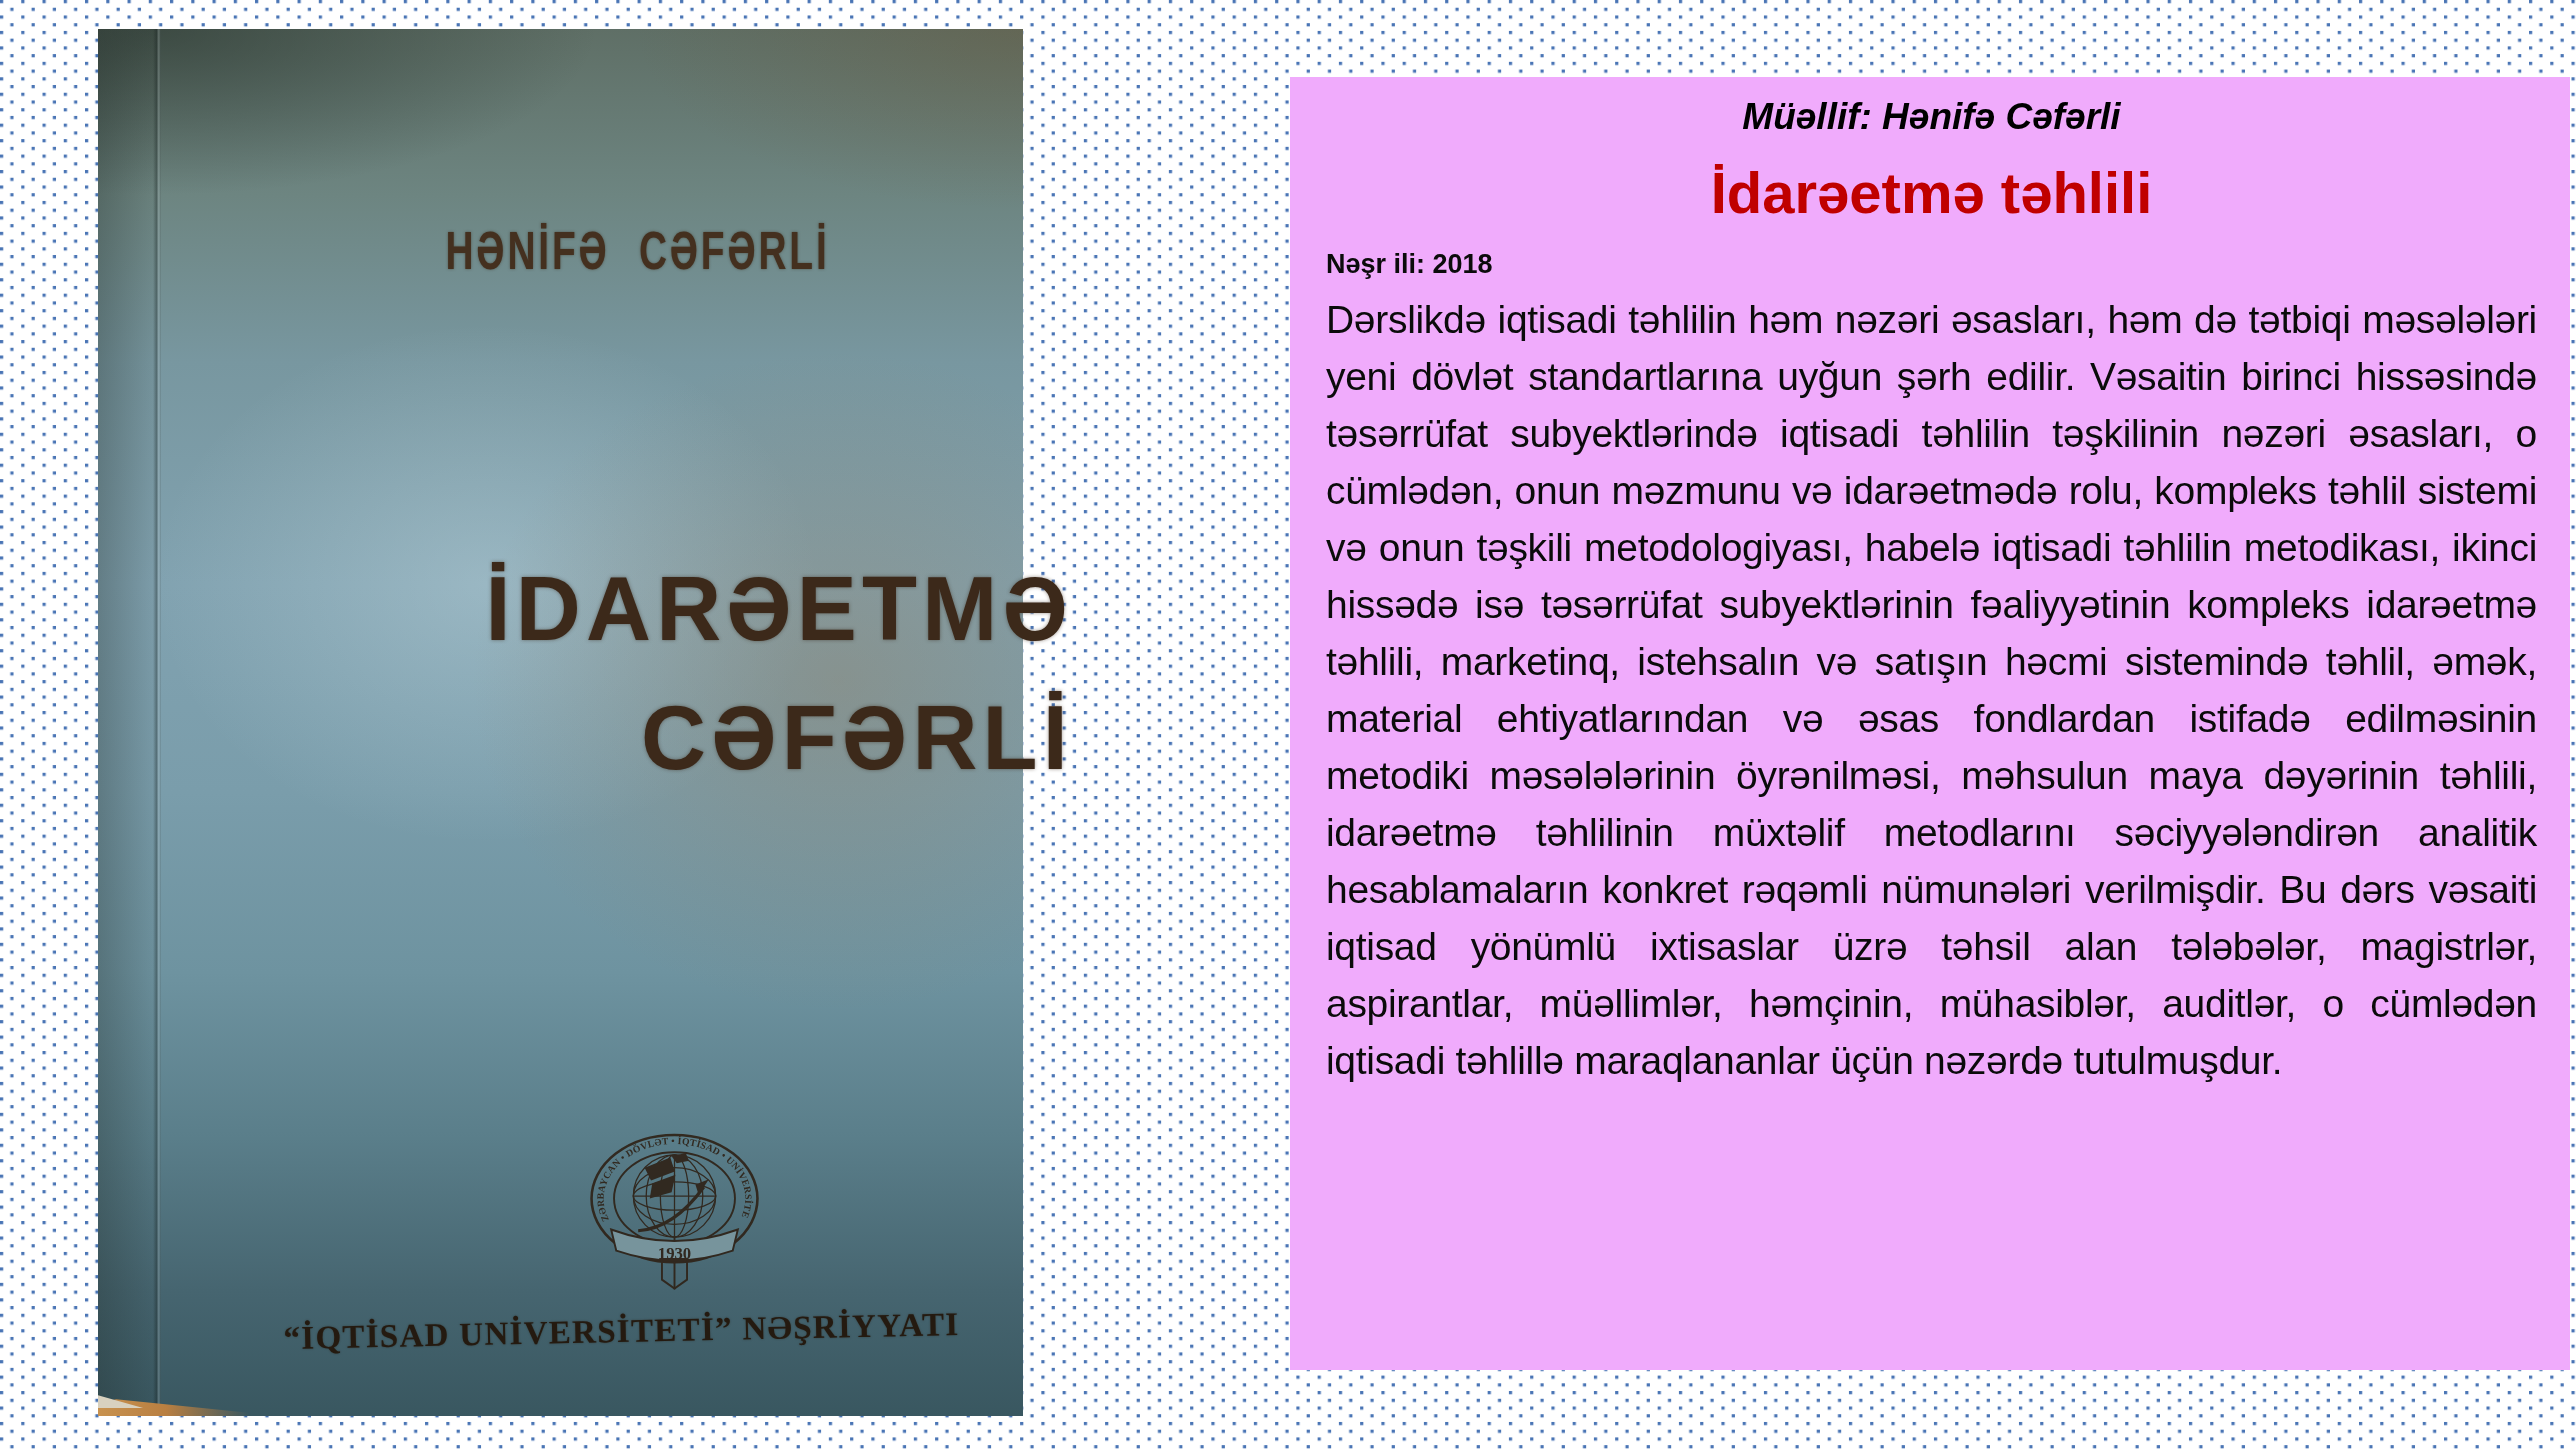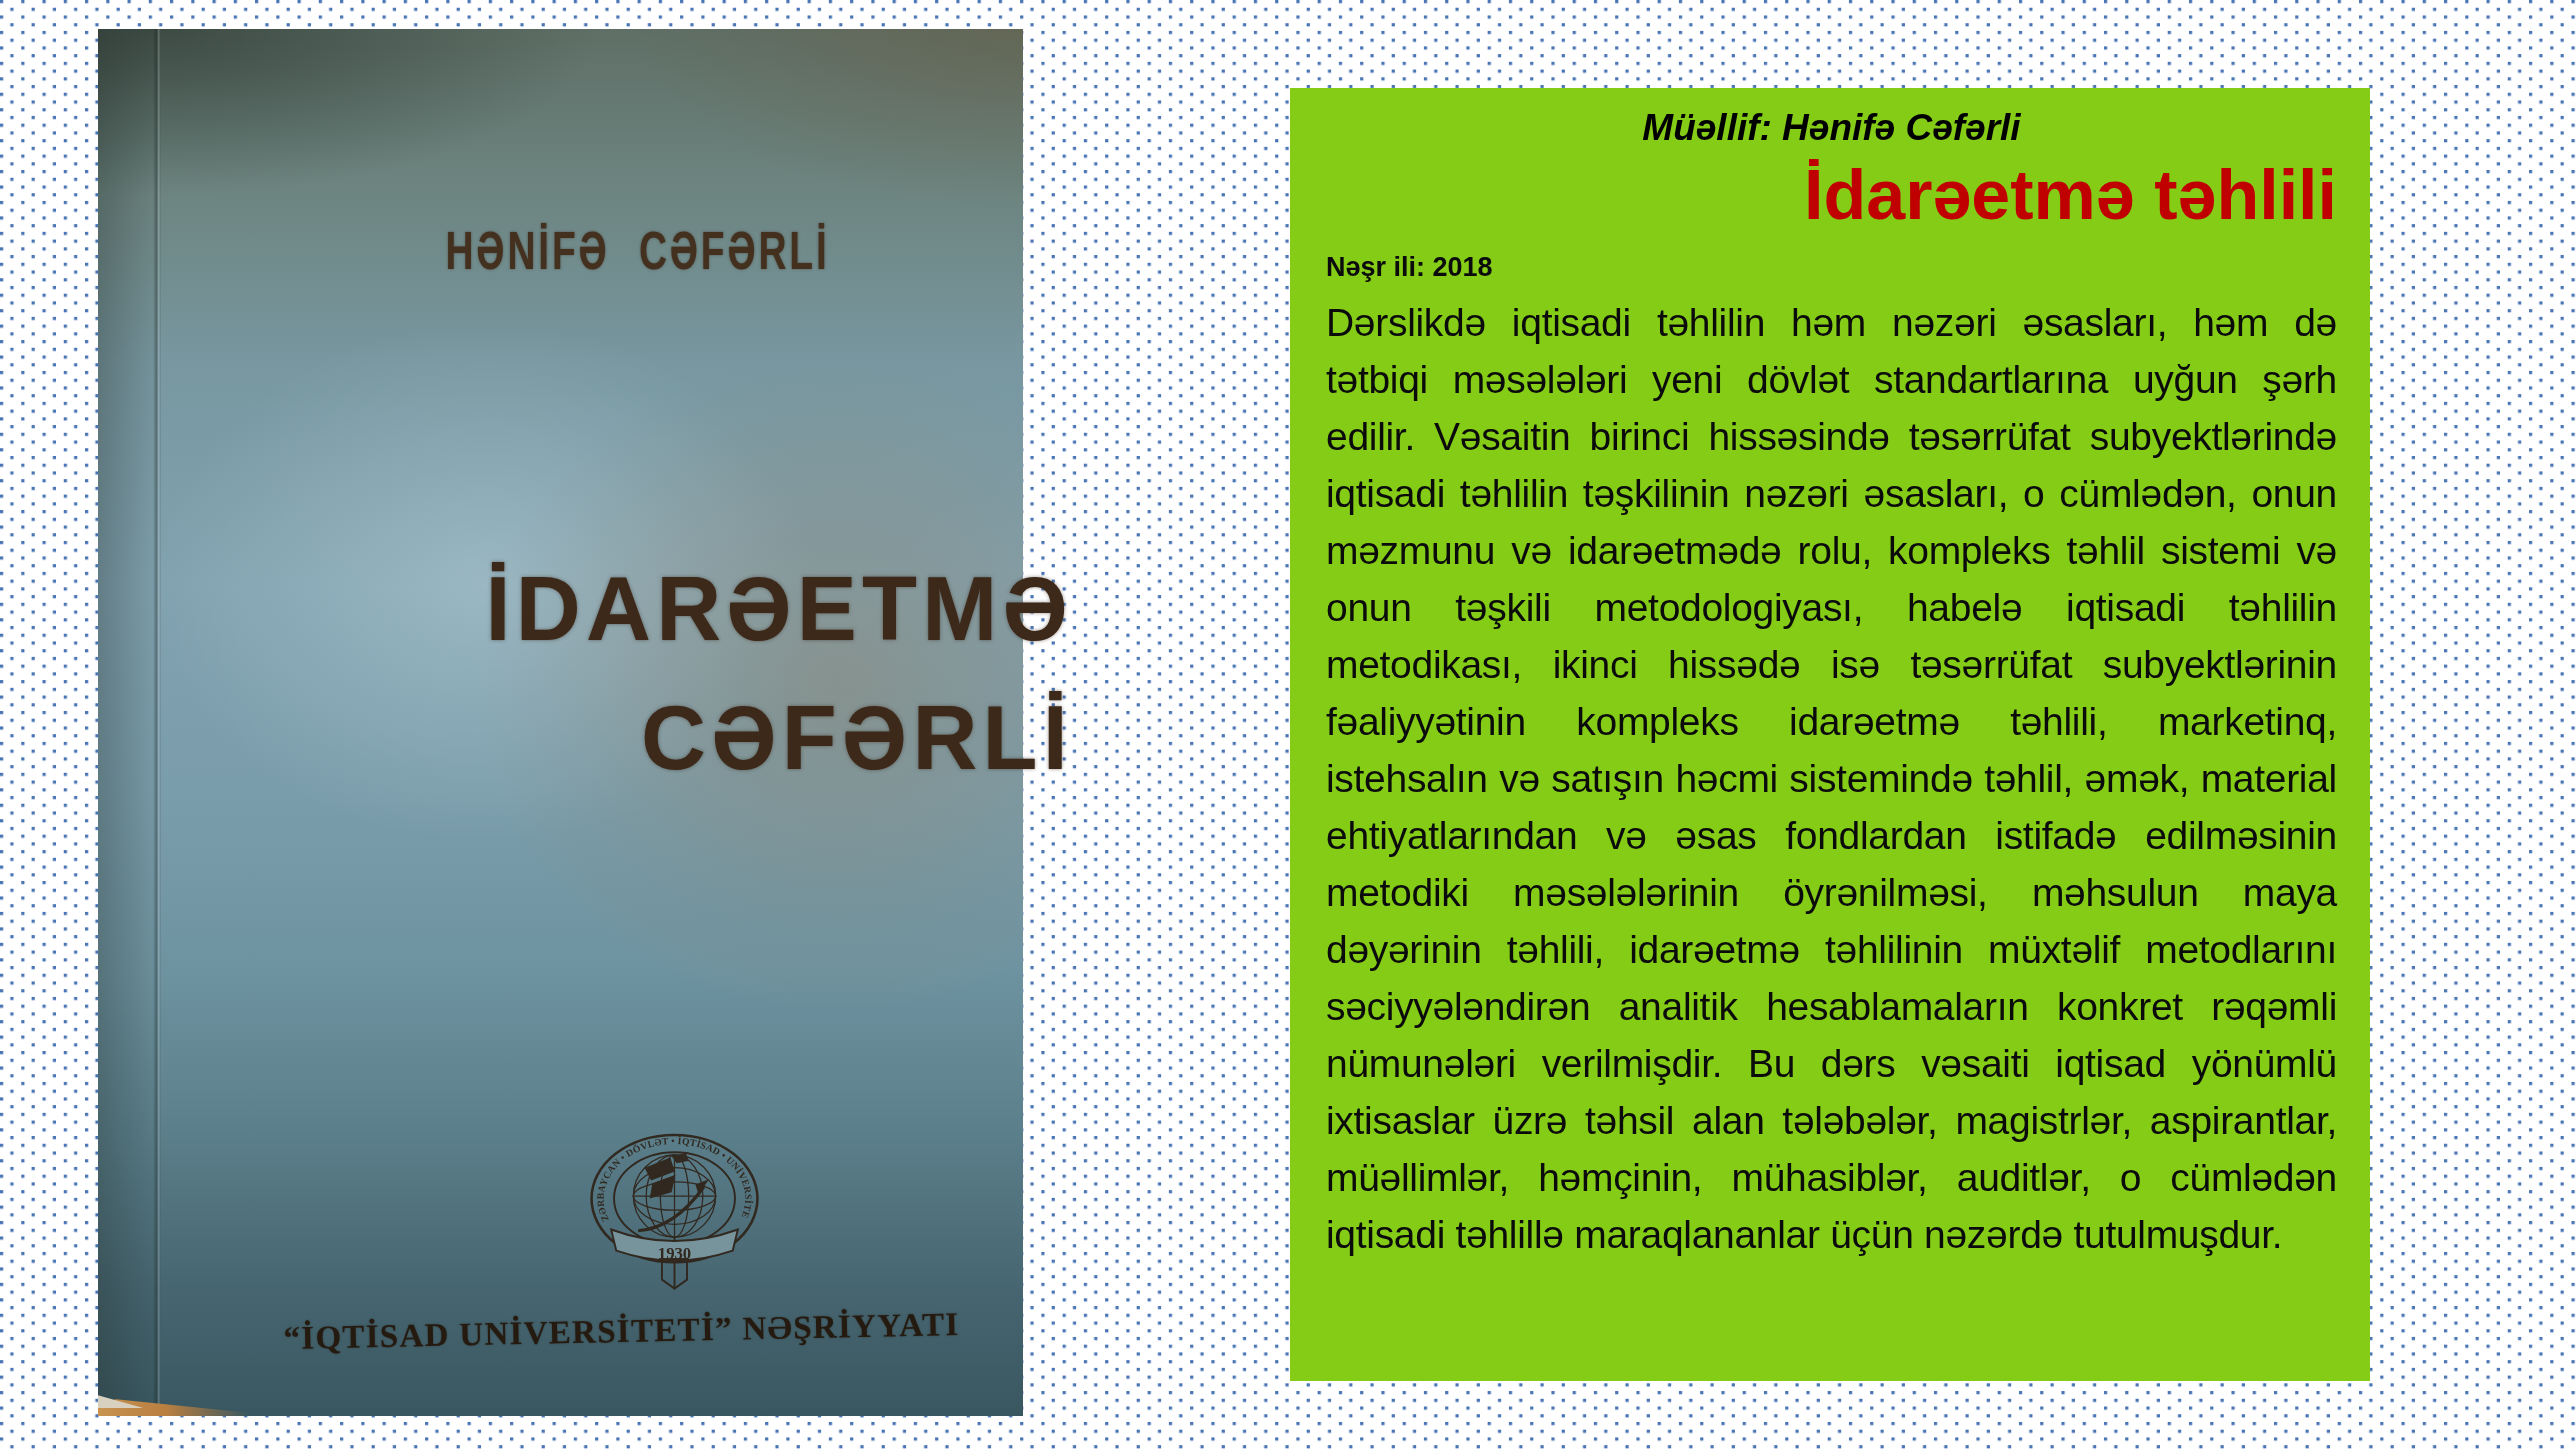--- a/index.html
+++ b/index.html
@@ -36,27 +36,27 @@
   .cover-title{position:absolute;top:516px;left:50px;width:100%;text-align:right;
     font-weight:700;font-size:90px;line-height:129px;letter-spacing:5.2px;color:#3c291a;
     text-shadow:0 0 3.9px rgba(50,34,20,.5);}
   .cover-publisher{position:absolute;top:1283px;left:61px;width:100%;text-align:center;
     font-family:"Liberation Serif",serif;font-weight:700;font-size:33px;line-height:1.2;
     letter-spacing:1.3px;color:#241a10;transform:rotate(-1.2deg);
     text-shadow:0 0 1.9px rgba(40,28,16,.5);}
   .seal{position:absolute;left:491px;top:1104px;width:171px;height:164px;opacity:.92;}
 
   
-  .panel{position:absolute;left:1290px;top:88px;width:1080px;height:1293px;
-    background:#84cc16;z-index:1;}
+  .panel{position:absolute;left:1290px;top:77px;width:1280px;height:1293px;
+    background:#f0abfc;z-index:1;}
   .panel-inner{padding:16.7px 33px 0 36px;color:#0b0b0b;}
   .p-author{text-align:center;font-style:italic;font-weight:600;
     font-size:37px;line-height:46px;color:#000;}
-  .p-title{text-align:right;font-weight:700;font-size:70px;line-height:85px;
-    margin-top:2px;color:#c00000;}
+  .p-title{text-align:center;font-weight:700;font-size:58px;line-height:85px;
+    margin-top:10px;color:#c00000;}
   .p-year{font-weight:700;font-size:27px;line-height:54px;margin-top:2px;}
   .p-body{font-size:39px;line-height:57px;text-align:justify;margin-top:0;
     letter-spacing:-0.3px;}
 </style>
 </head>
 <body>
 
 <div id="canvas">
 
   <svg id="bg-dots" width="2576" height="1449" viewBox="0 0 4000 2250">

